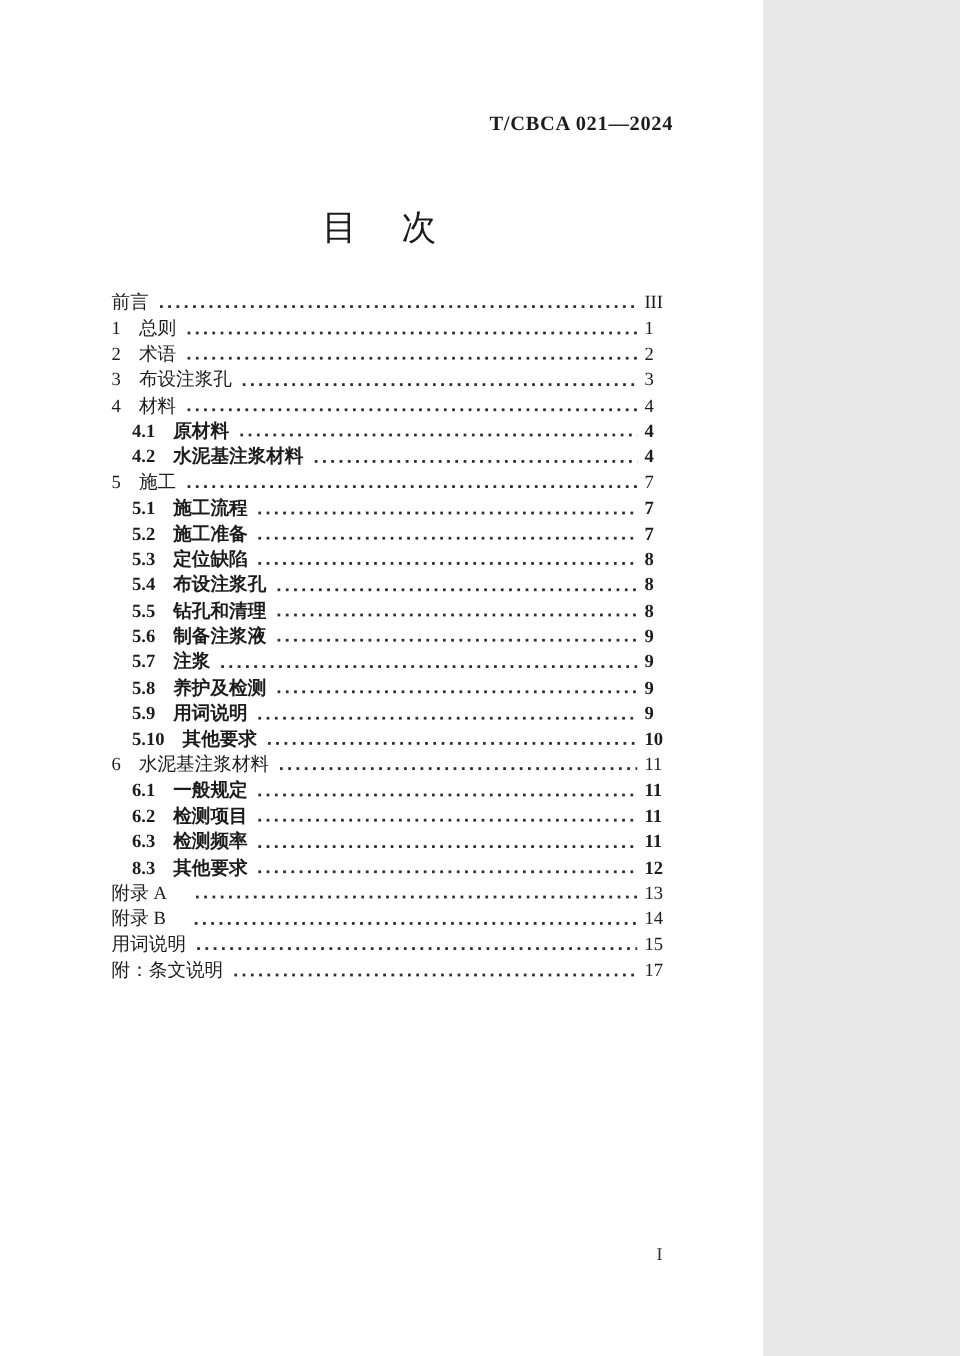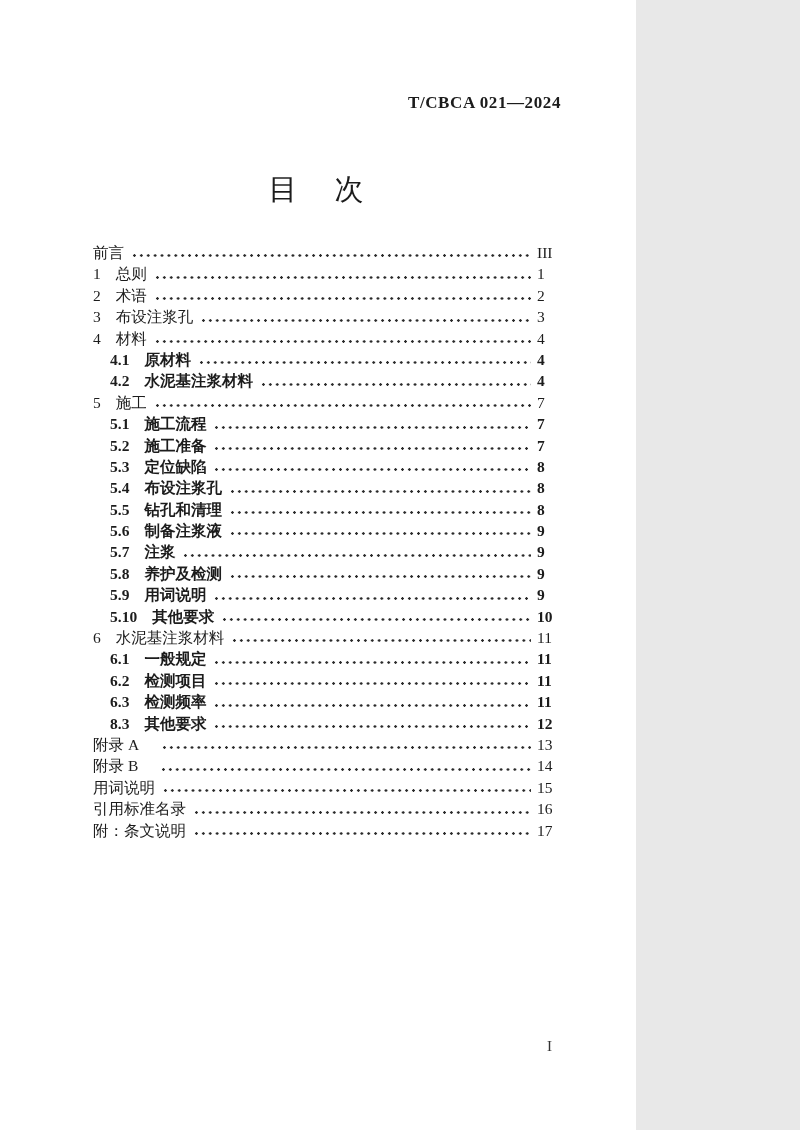--- a/index.html
+++ b/index.html
@@ -235,26 +235,20 @@
     <span class="toc-page">14</span>
   </div>
       <div class="toc-row level0">
 
     <span class="toc-label">用词说明</span>
     <span class="leader"></span>
     <span class="toc-page">15</span>
   </div>
       <div class="toc-row level0">
 
-    <span class="toc-label">引用标准名录</span>
-    <span class="leader"></span>
-    <span class="toc-page">16</span>
-  </div>
-      <div class="toc-row level0">
-
     <span class="toc-label">附：条文说明</span>
     <span class="leader"></span>
     <span class="toc-page">17</span>
   </div>
     </div>
 
   <div class="footer-page-number">I</div>
 </div>
 
 </body></html>

